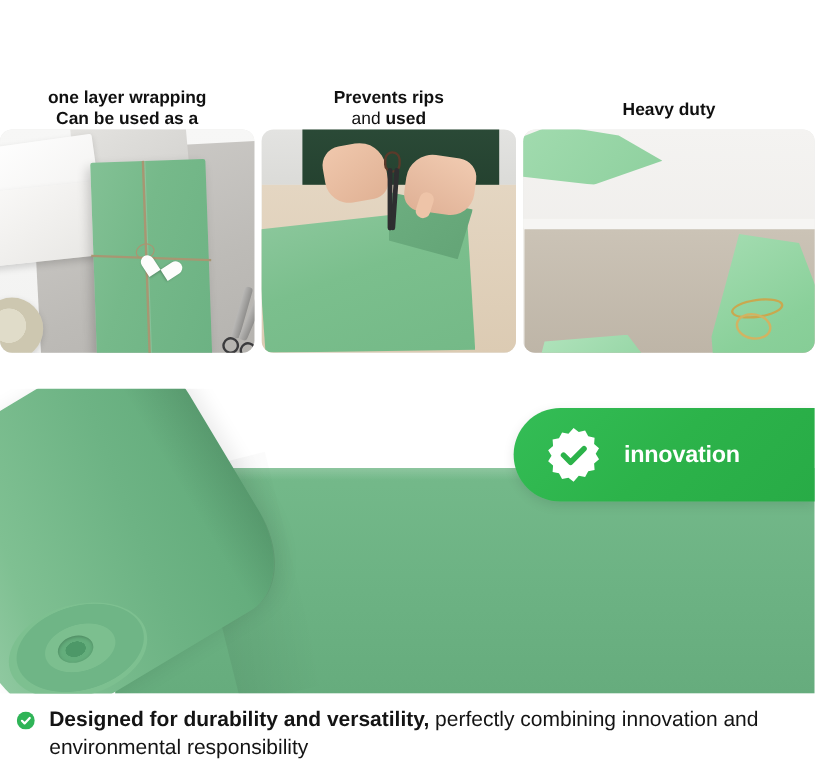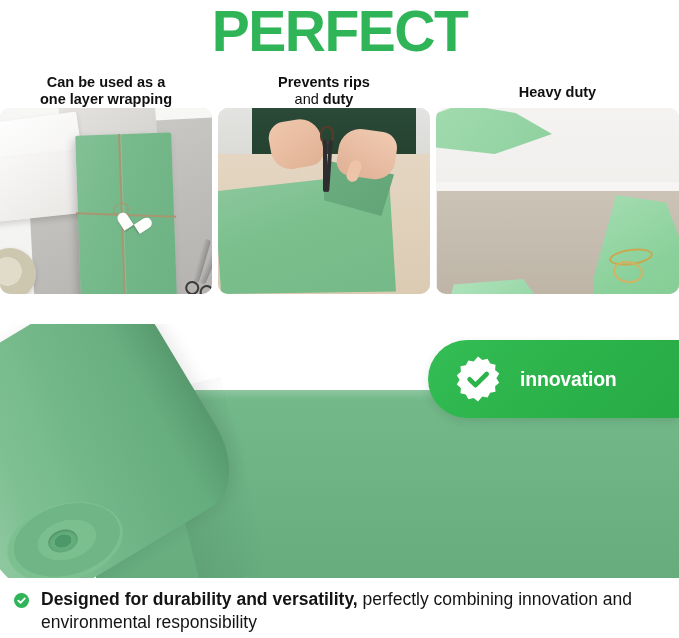--- a/index.html
+++ b/index.html
@@ -320,33 +320,32 @@
     line-height:23px;
     color:#141414;
   }
   .footer-text .b { font-weight:bold; }
   .footer-text .r { font-weight:normal; }
 </style>
 </head>
 <body>
 
 <div class="headline">
-  <span class="hl-green">PERFECT</span>
 </div>
 
 <div class="captions">
 
   <div class="caption" id="cap1">
+    <span class="ln b">one layer wrapping</span>
     <span class="ln b">Can be used as a</span>
-    <span class="ln b">one layer wrapping</span>
   </div>
 
   <div class="caption" id="cap2">
     <span class="ln b">Prevents rips</span>
-    <span class="ln"><span class="r">and </span><span class="b">duty</span></span>
+    <span class="ln"><span class="r">and </span><span class="b">used</span></span>
   </div>
 
   <div class="caption" id="cap3">
     <span class="ln b">Heavy duty</span>
   </div>
 
 </div>
 
 <div class="panel" id="panel1">
   <div class="p1-bg"></div>

